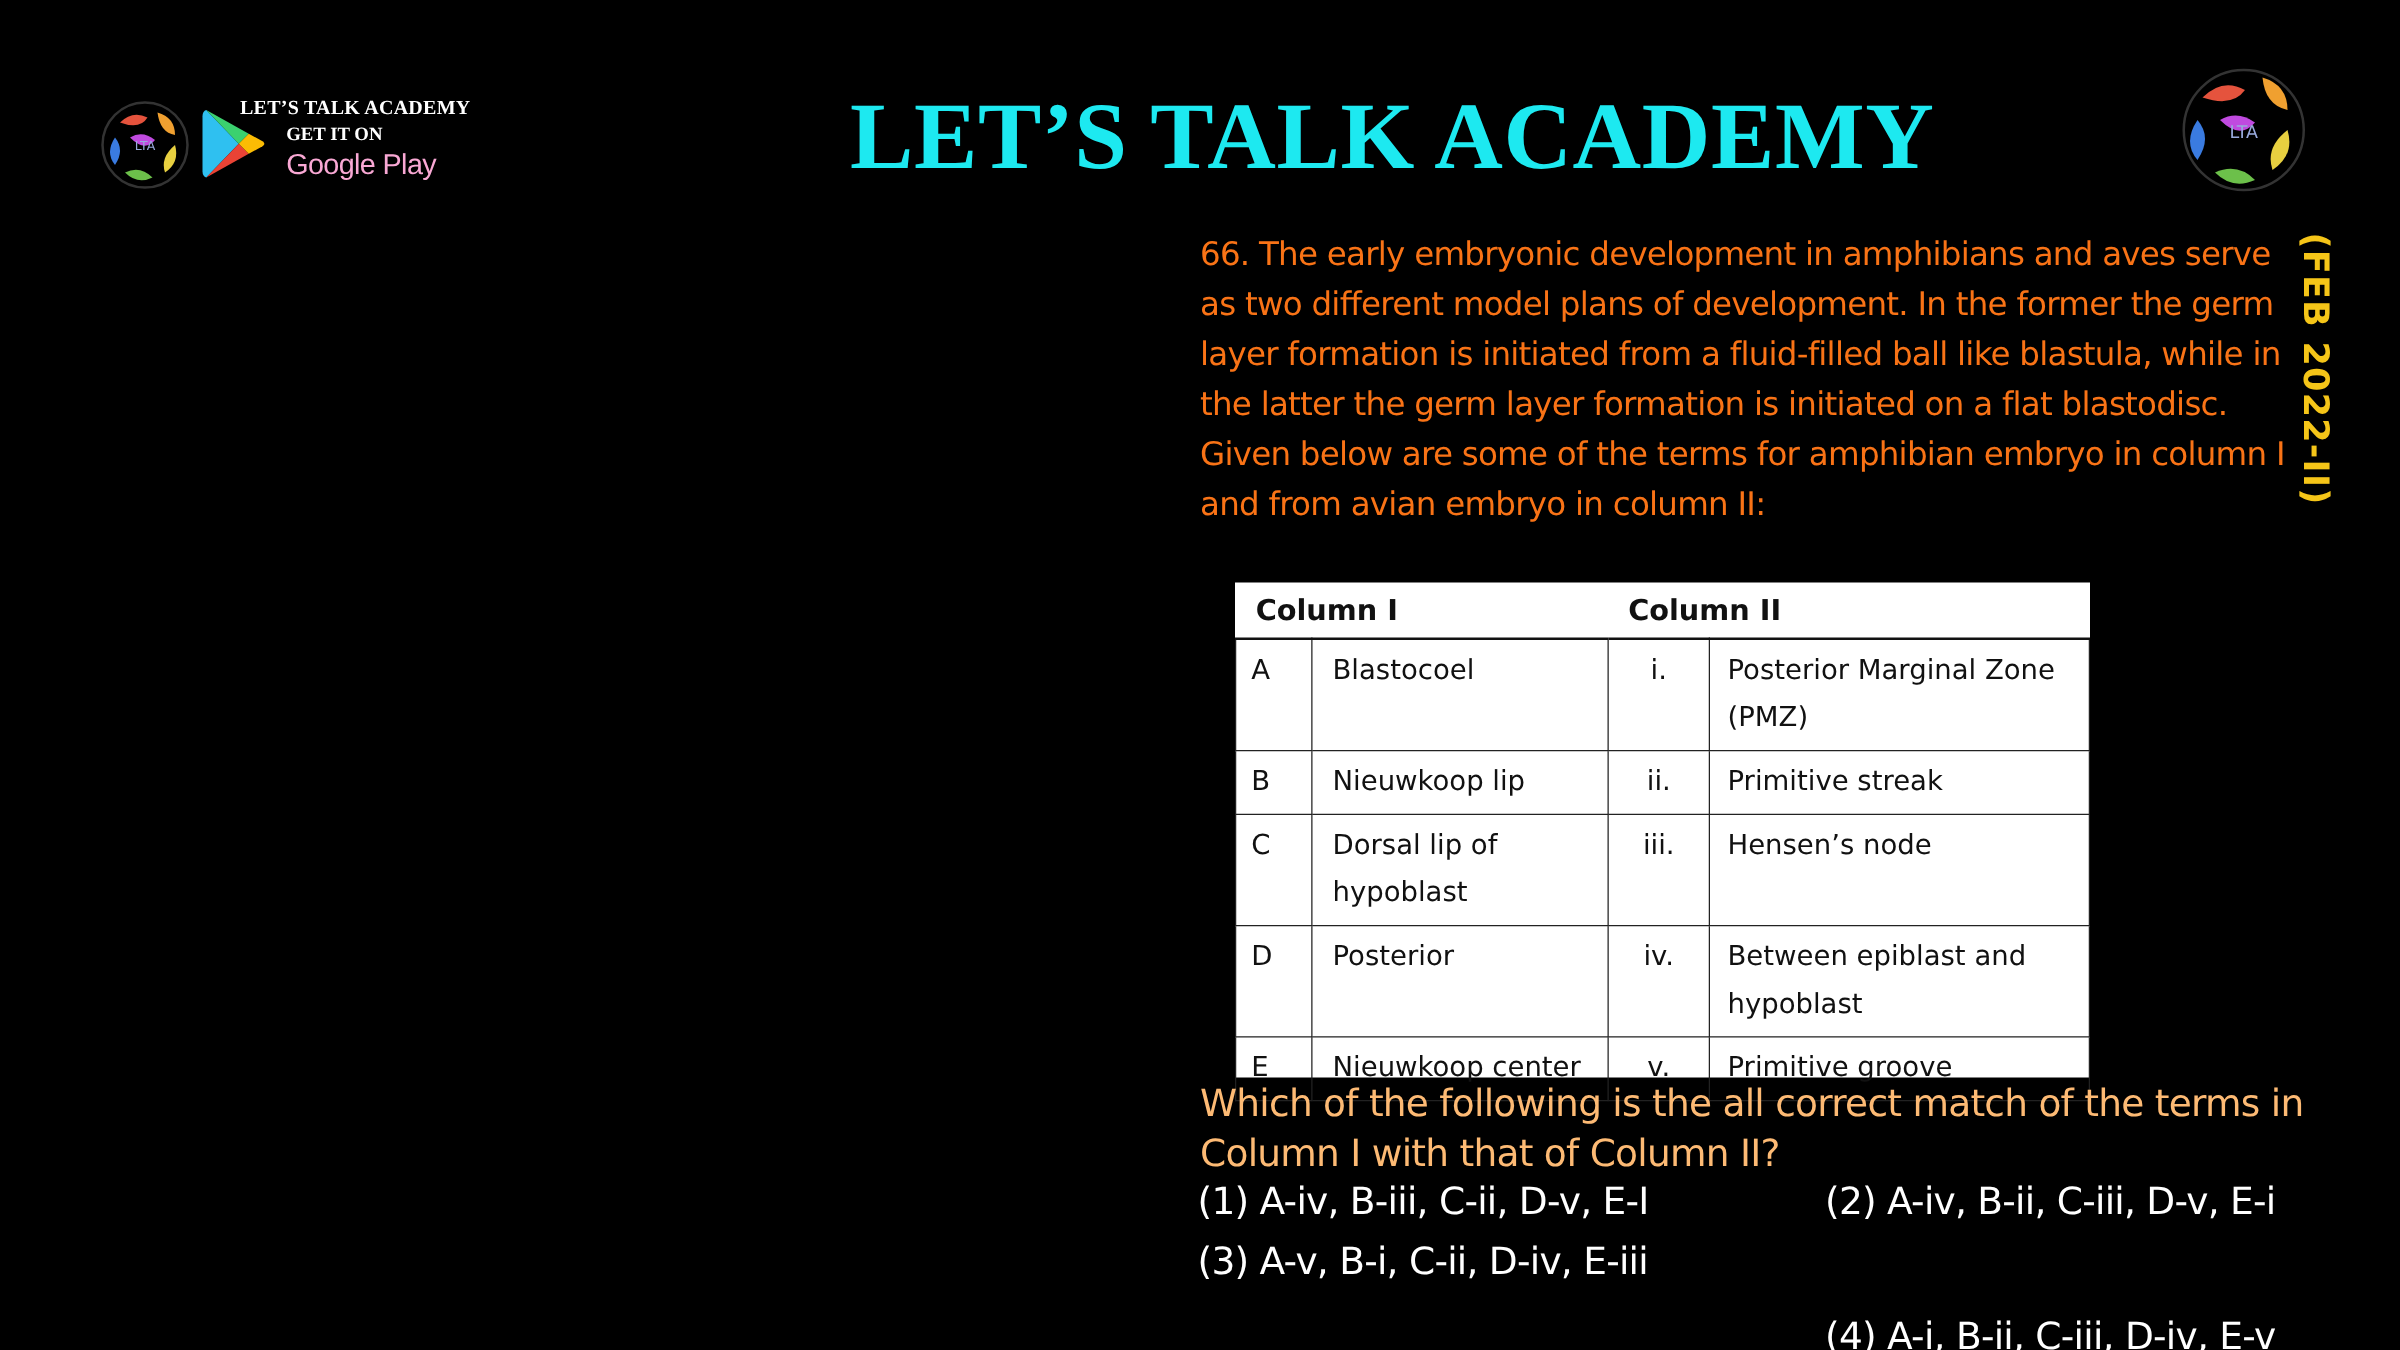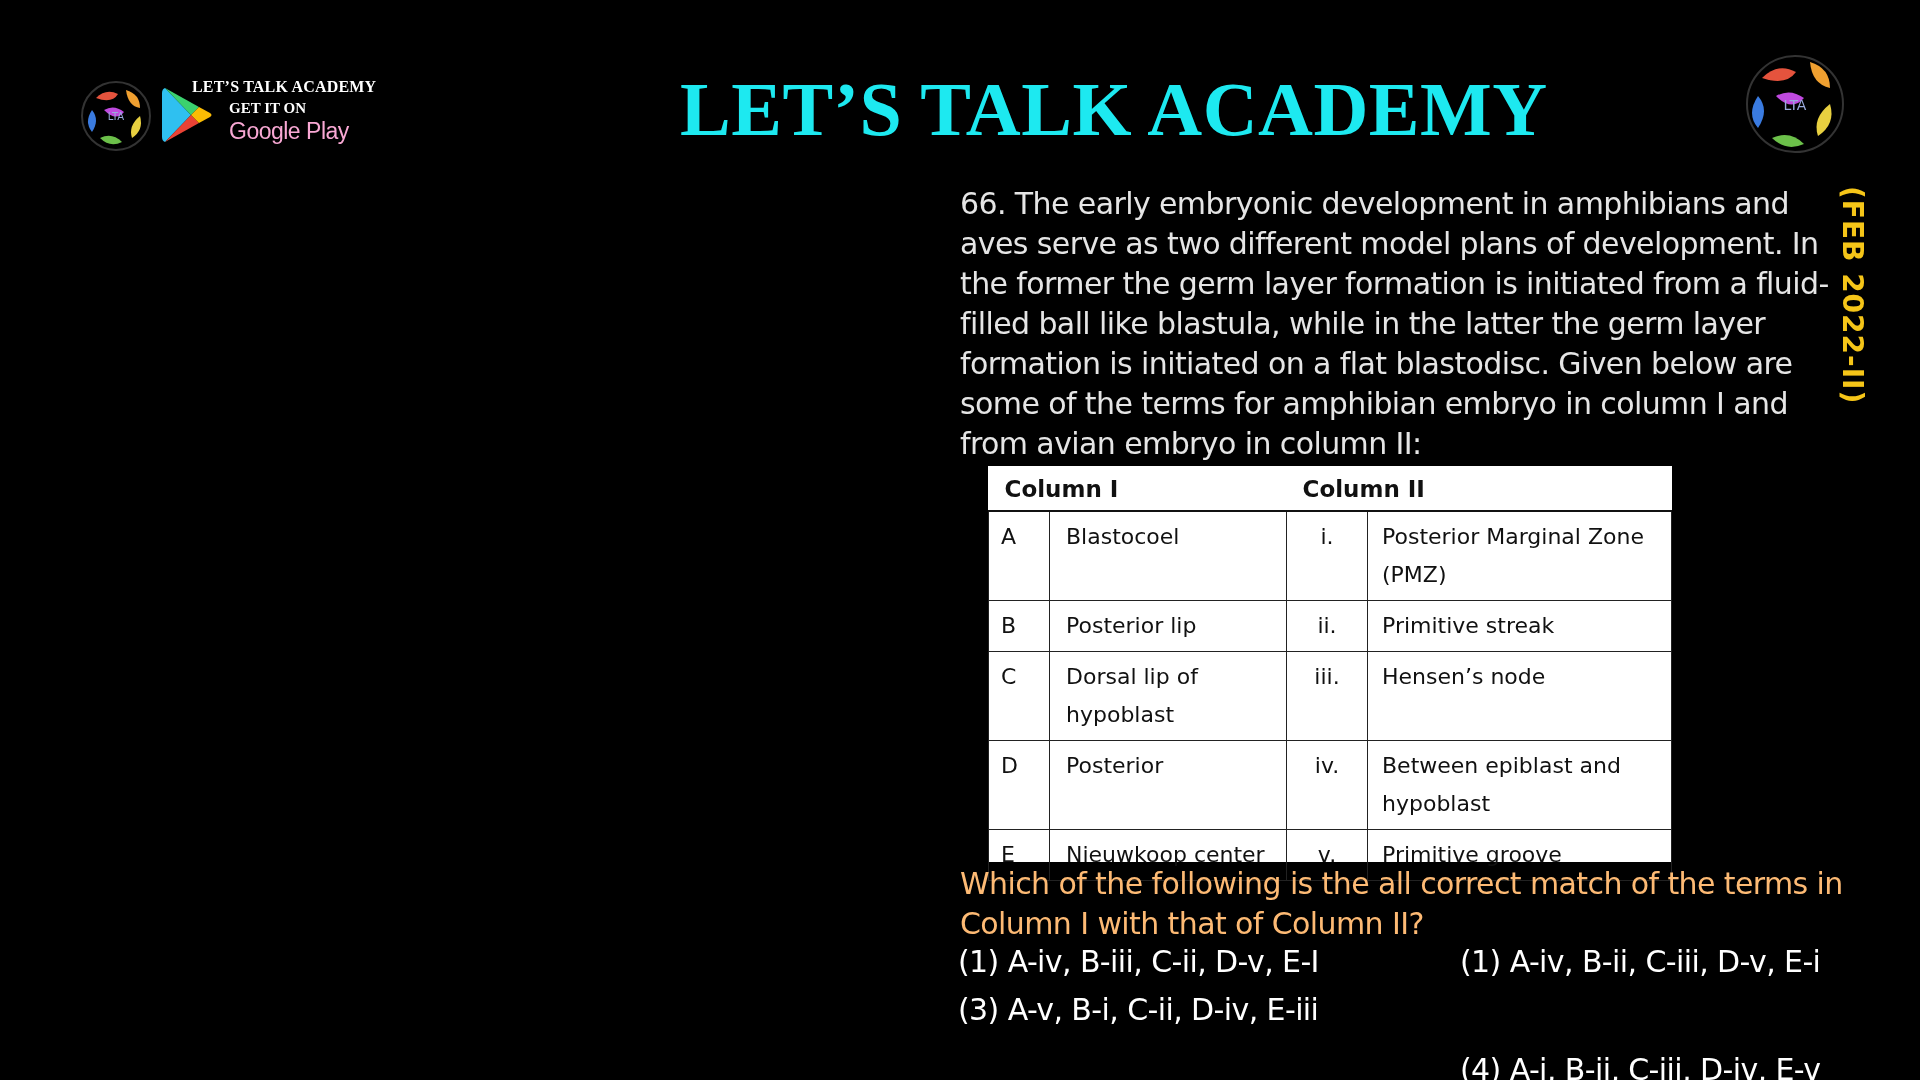--- a/index.html
+++ b/index.html
@@ -36,21 +36,21 @@
       font-family: "Liberation Serif", serif; font-weight: bold;
       font-size: 76px; color: #1de9f0; letter-spacing: 0.5px;
       white-space: nowrap;
     }
     .logo-right {
       position: absolute; left: 1738px; top: 48px;
       width: 114px; height: 112px;
     }
     .question {
       position: absolute; left: 960px; top: 184px; width: 870px;
-      color: #e5e5e5; font-size: 30px; line-height: 40px;
+      color: #f97316; font-size: 26px; line-height: 40px;
       font-family: "DejaVu Sans", sans-serif;
       letter-spacing: -0.6px;
     }
     .side-tag {
       position: absolute; left: 1836px; top: 186px;
       writing-mode: vertical-rl;
       color: #f5c518; font-weight: bold;
       font-size: 28px; letter-spacing: 1px;
       font-family: "DejaVu Sans", sans-serif;
     }
@@ -140,21 +140,21 @@
     </thead>
     <tbody>
       <tr>
         <td class="letter">A</td>
         <td class="term">Blastocoel</td>
         <td class="roman">i.</td>
         <td class="desc">Posterior Marginal Zone (PMZ)</td>
       </tr>
       <tr>
         <td class="letter">B</td>
-        <td class="term">Posterior lip</td>
+        <td class="term">Nieuwkoop lip</td>
         <td class="roman">ii.</td>
         <td class="desc">Primitive streak</td>
       </tr>
       <tr>
         <td class="letter">C</td>
         <td class="term">Dorsal lip of hypoblast</td>
         <td class="roman">iii.</td>
         <td class="desc">Hensen’s node</td>
       </tr>
       <tr>
@@ -169,15 +169,15 @@
         <td class="roman">v.</td>
         <td class="desc">Primitive groove</td>
       </tr>
     </tbody>
   </table>
 </div>
 
 <div class="ask">Which of the following is the all correct match of the terms in Column I with that of Column II?</div>
 
 <div class="opt" style="left:958px; top:944px;text-align:right;">(1) A-iv, B-iii, C-ii, D-v, E-I</div>
-<div class="opt" style="left:1460px; top:944px;">(1) A-iv, B-ii, C-iii, D-v, E-i</div>
+<div class="opt" style="left:1460px; top:944px;">(2) A-iv, B-ii, C-iii, D-v, E-i</div>
 <div class="opt" style="left:958px; top:992px;">(3) A-v, B-i, C-ii, D-iv, E-iii</div>
 <div class="opt" style="left:1460px; top:1052px;">(4) A-i, B-ii, C-iii, D-iv, E-v</div>
 
 </body></html>

